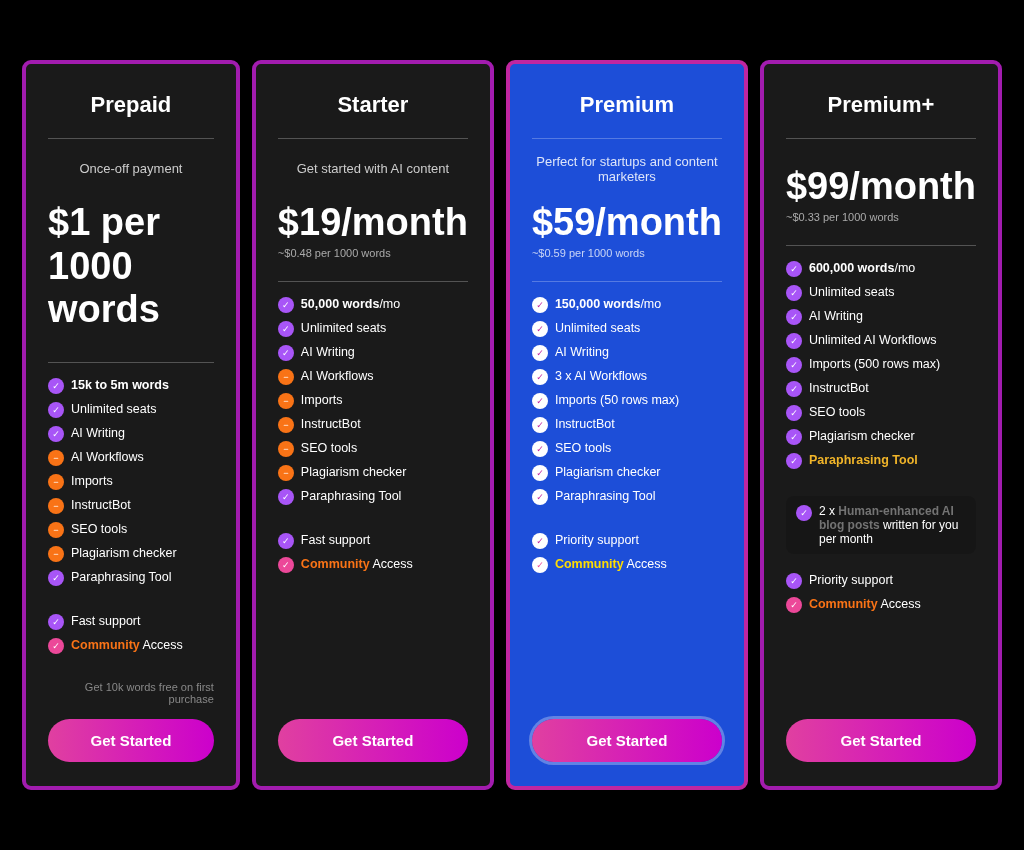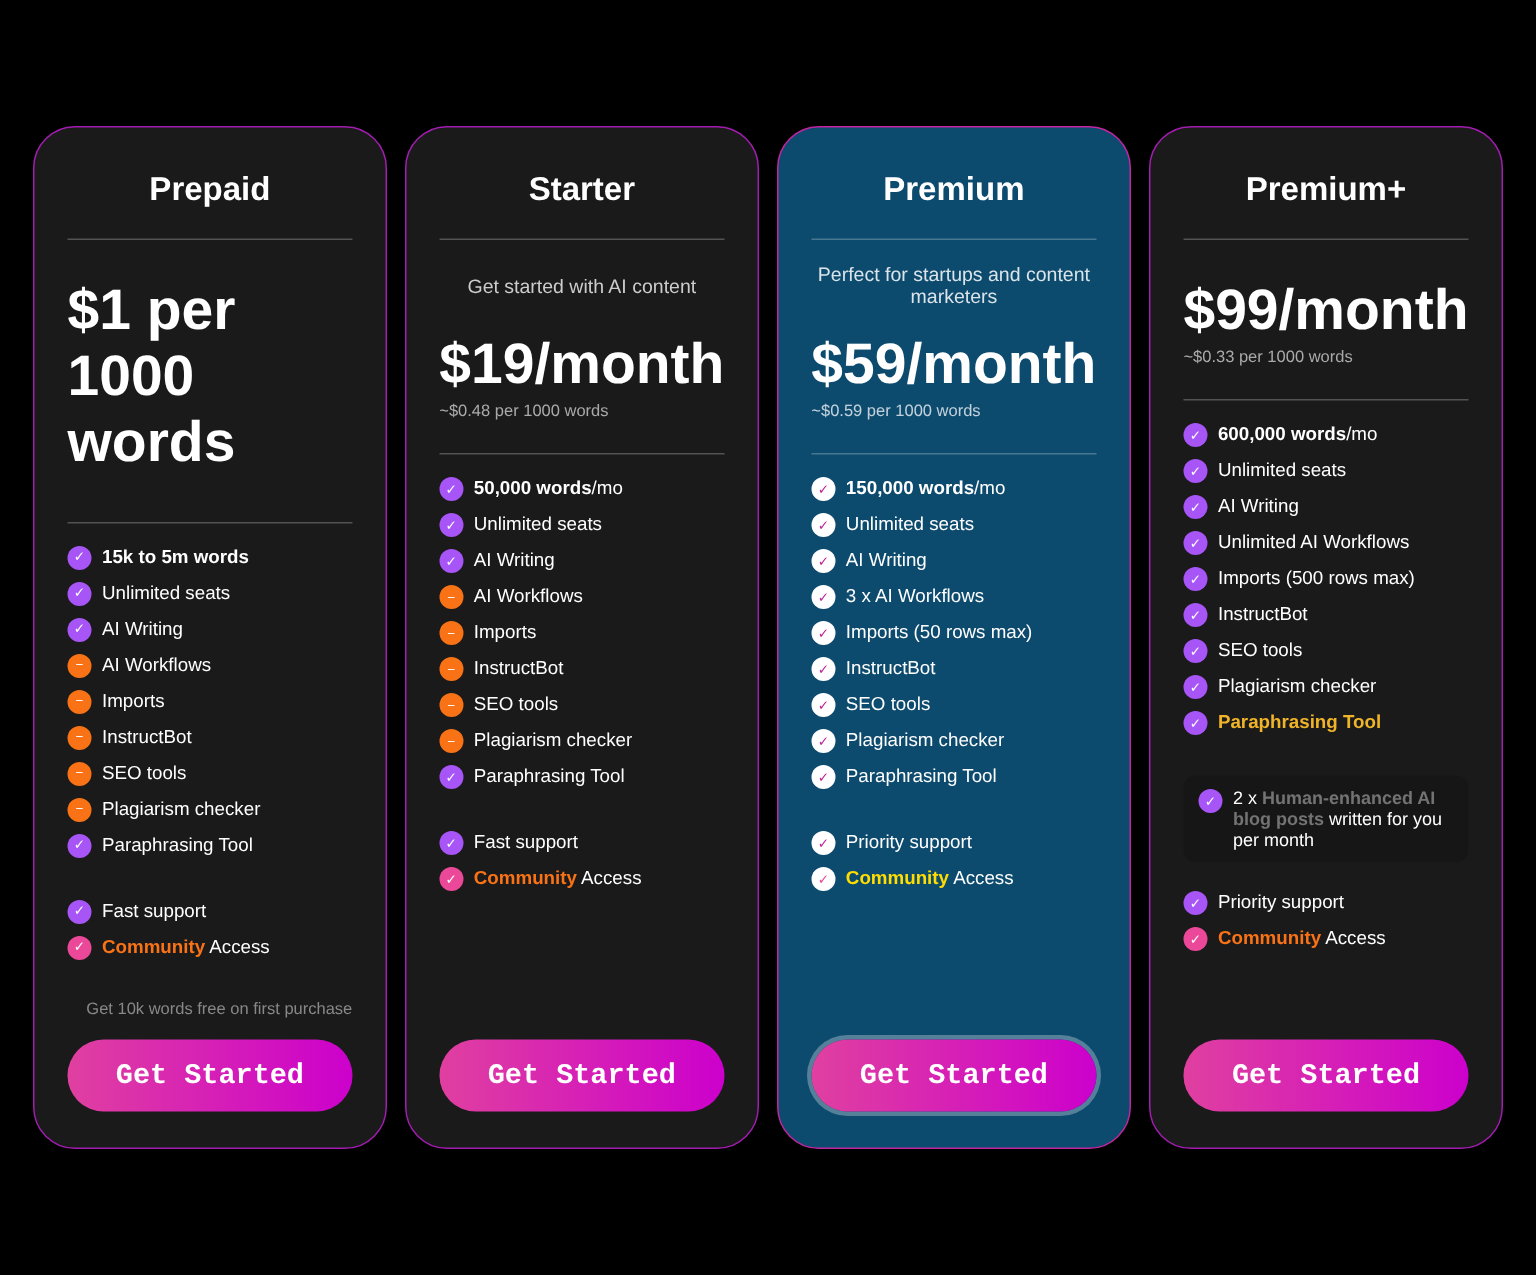--- a/index.html
+++ b/index.html
@@ -14,31 +14,31 @@
     }
     .pricing-container {
       display: flex;
       gap: 12px;
       max-width: 980px;
       width: 100%;
       align-items: stretch;
     }
     .plan-card {
       background: #1a1a1a;
-      border: 1px solid #a21caf;
-      border-radius: 28px;
+      border: 4px solid #a21caf;
+      border-radius: 9px;
       padding: 28px 22px 24px;
       flex: 1;
       display: flex;
       flex-direction: column;
       color: #fff;
       position: relative;
     }
     .plan-card.featured {
-      background: #0c4a6e;
+      background: #1d4ed8;
       border-color: #c026a0;
     }
     .plan-title {
       font-size: 22px;
       font-weight: 700;
       text-align: center;
       margin-bottom: 8px;
     }
     .plan-divider {
       border: none;
@@ -129,25 +129,24 @@
       margin: 8px 0 14px;
       text-align: right;
     }
     .cta-button {
       width: 100%;
       padding: 13px;
       border-radius: 30px;
       border: none;
       background: linear-gradient(90deg, #e040a0, #cc00cc);
       color: #fff;
-      font-size: 19px;
+      font-size: 15px;
       font-weight: 700;
       cursor: pointer;
       margin-top: auto;
-      font-family: Liberation Mono, monospace;
     }
     .featured .cta-button {
       background: linear-gradient(90deg, #e040a0, #cc00cc);
       box-shadow: 0 0 0 3px rgba(255,255,255,0.3);
     }
     .human-enhanced {
       color: #737373;
       font-weight: 700;
     }
     .paraphrasing-gold {
@@ -162,20 +161,21 @@
       font-size: 12px;
     }
   </style>
 </head>
 <body>
 
 <div class="pricing-container">
 <div class="plan-card">
     <div class="plan-title">Prepaid</div>
     <hr class="plan-divider">
+    <div class="plan-subtitle">Once-off payment</div>
     <div class="plan-price">$1 per 1000 words</div>
     <div style="height:14px"></div>
     <hr class="plan-divider2">
     <ul class="features-list">
 
       <li>
         <span class="check-icon check-green">✓</span>
         <span><strong class="bold-text">15k to 5m words</strong></span>
       </li>
 

